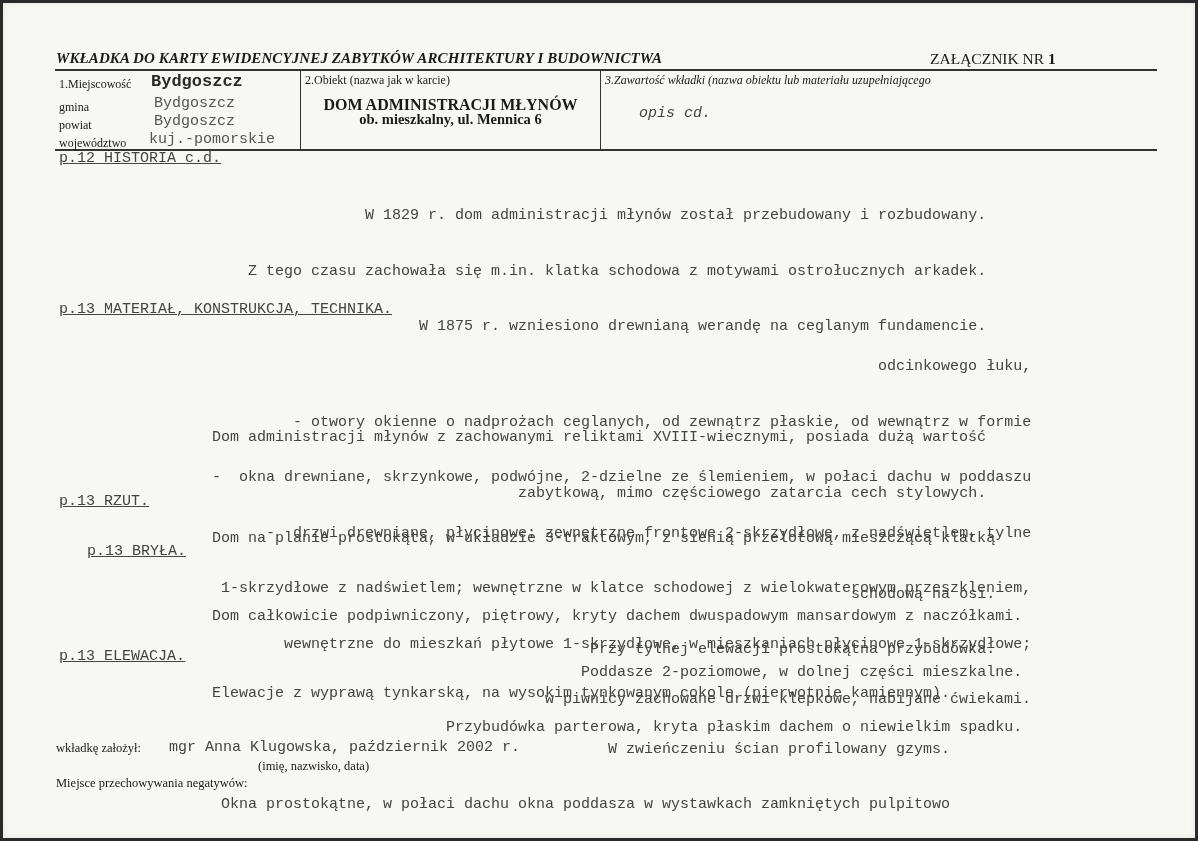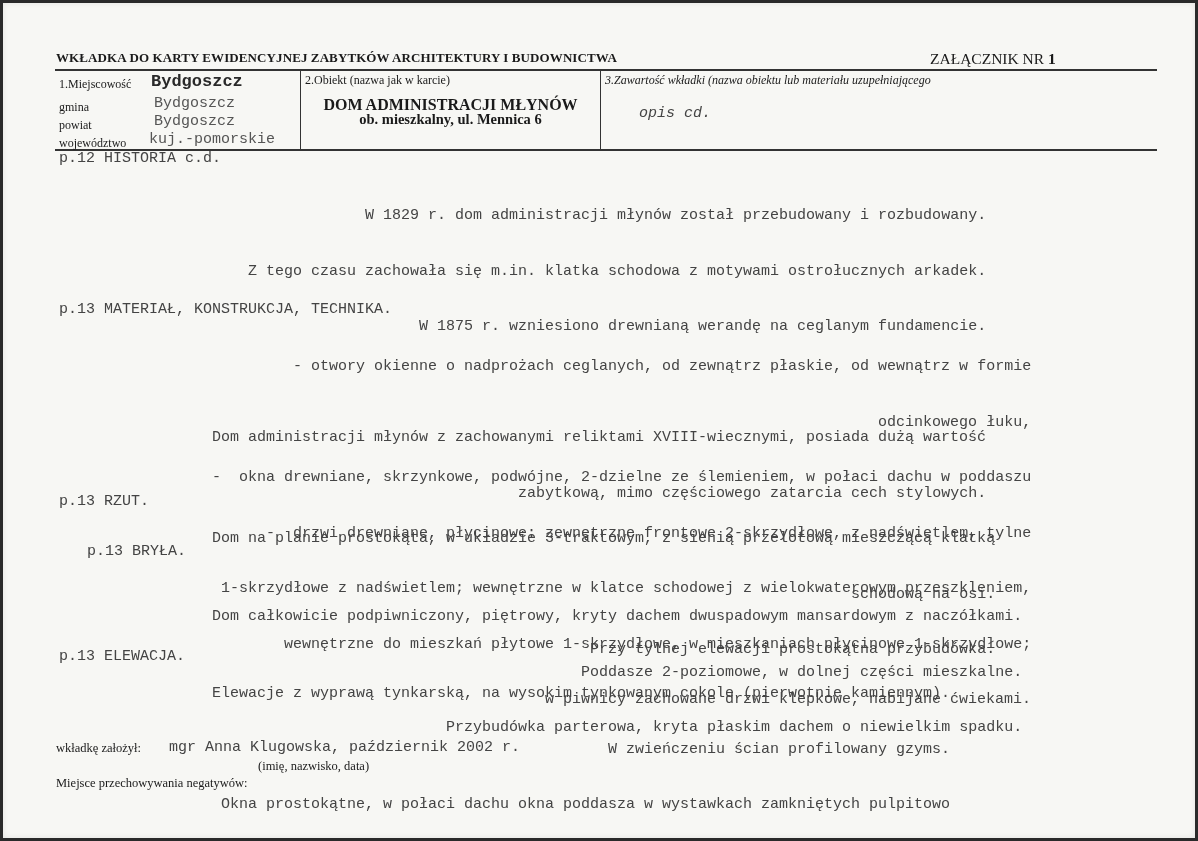--- a/index.html
+++ b/index.html
@@ -22,24 +22,25 @@
       background: #f7f7f4;
       box-shadow: inset 0 0 6px rgba(0,0,0,0.08);
     }
     .serif { font-family: "Liberation Serif", "DejaVu Serif", serif; color: #1a1a1a; }
     .mono  { font-family: "Liberation Mono", "DejaVu Sans Mono", monospace; color: #444; text-align: right; }
 
     .form-title {
       position: absolute;
       left: 53px;
       top: 47px;
-      font-size: 13px;
+      font-size: 15px;
       font-weight: bold;
       letter-spacing: 0.1px;
       white-space: nowrap;
+      font-style: italic;
     }
     .annex {
       position: absolute;
       left: 927px;
       top: 47px;
       font-size: 15.5px;
       white-space: nowrap;
     }
     .annex b { font-weight: bold; }
 
@@ -123,20 +124,21 @@
       position: absolute;
       font-size: 15px;
       line-height: 18.5px;
       white-space: pre;
     }
     .section-label {
       position: absolute;
       left: 56px;
       font-size: 15px;
       white-space: pre;
+      text-decoration: underline;
     }
 
     .footer-label {
       position: absolute;
       font-size: 12.5px;
       white-space: nowrap;
     }
     .footer-value {
       position: absolute;
       font-size: 15px;
@@ -195,22 +197,22 @@
     <div>W 1829 r. dom administracji młynów został przebudowany i rozbudowany.</div>
     <div>Z tego czasu zachowała się m.in. klatka schodowa z motywami ostrołucznych arkadek.</div>
     <div>W 1875 r. wzniesiono drewnianą werandę na ceglanym fundamencie.</div>
     <div style="height:18.5px;"></div>
     <div>Dom administracji młynów z zachowanymi reliktami XVIII-wiecznymi, posiada dużą wartość</div>
     <div>zabytkową, mimo częściowego zatarcia cech stylowych.</div>
   </div>
 
   <div class="section-label mono" style="top:298px;">p.13 MATERIAŁ, KONSTRUKCJA, TECHNIKA.</div>
   <div class="body-text mono" style="left:209px; top:318px;">
+    <div>odcinkowego łuku,</div>
     <div>- otwory okienne o nadprożach ceglanych, od zewnątrz płaskie, od wewnątrz w formie</div>
-    <div>odcinkowego łuku,</div>
     <div>-  okna drewniane, skrzynkowe, podwójne, 2-dzielne ze ślemieniem, w połaci dachu w poddaszu</div>
     <div>-  drzwi drewniane, płycinowe: zewnętrzne frontowe 2-skrzydłowe, z nadświetlem, tylne</div>
     <div>1-skrzydłowe z nadświetlem; wewnętrzne w klatce schodowej z wielokwaterowym przeszkleniem,</div>
     <div>wewnętrzne do mieszkań płytowe 1-skrzydłowe, w mieszkaniach płycinowe 1-skrzydłowe;</div>
     <div>w piwnicy zachowane drzwi klepkowe, nabijane ćwiekami.</div>
   </div>
 
   <div class="section-label mono" style="top:490px;">p.13 RZUT.</div>
   <div class="body-text mono" style="left:209px; top:490px;">
     <div>Dom na planie prostokąta, w układzie 3-traktowym, z sienią przelotową mieszczącą klatką</div>

